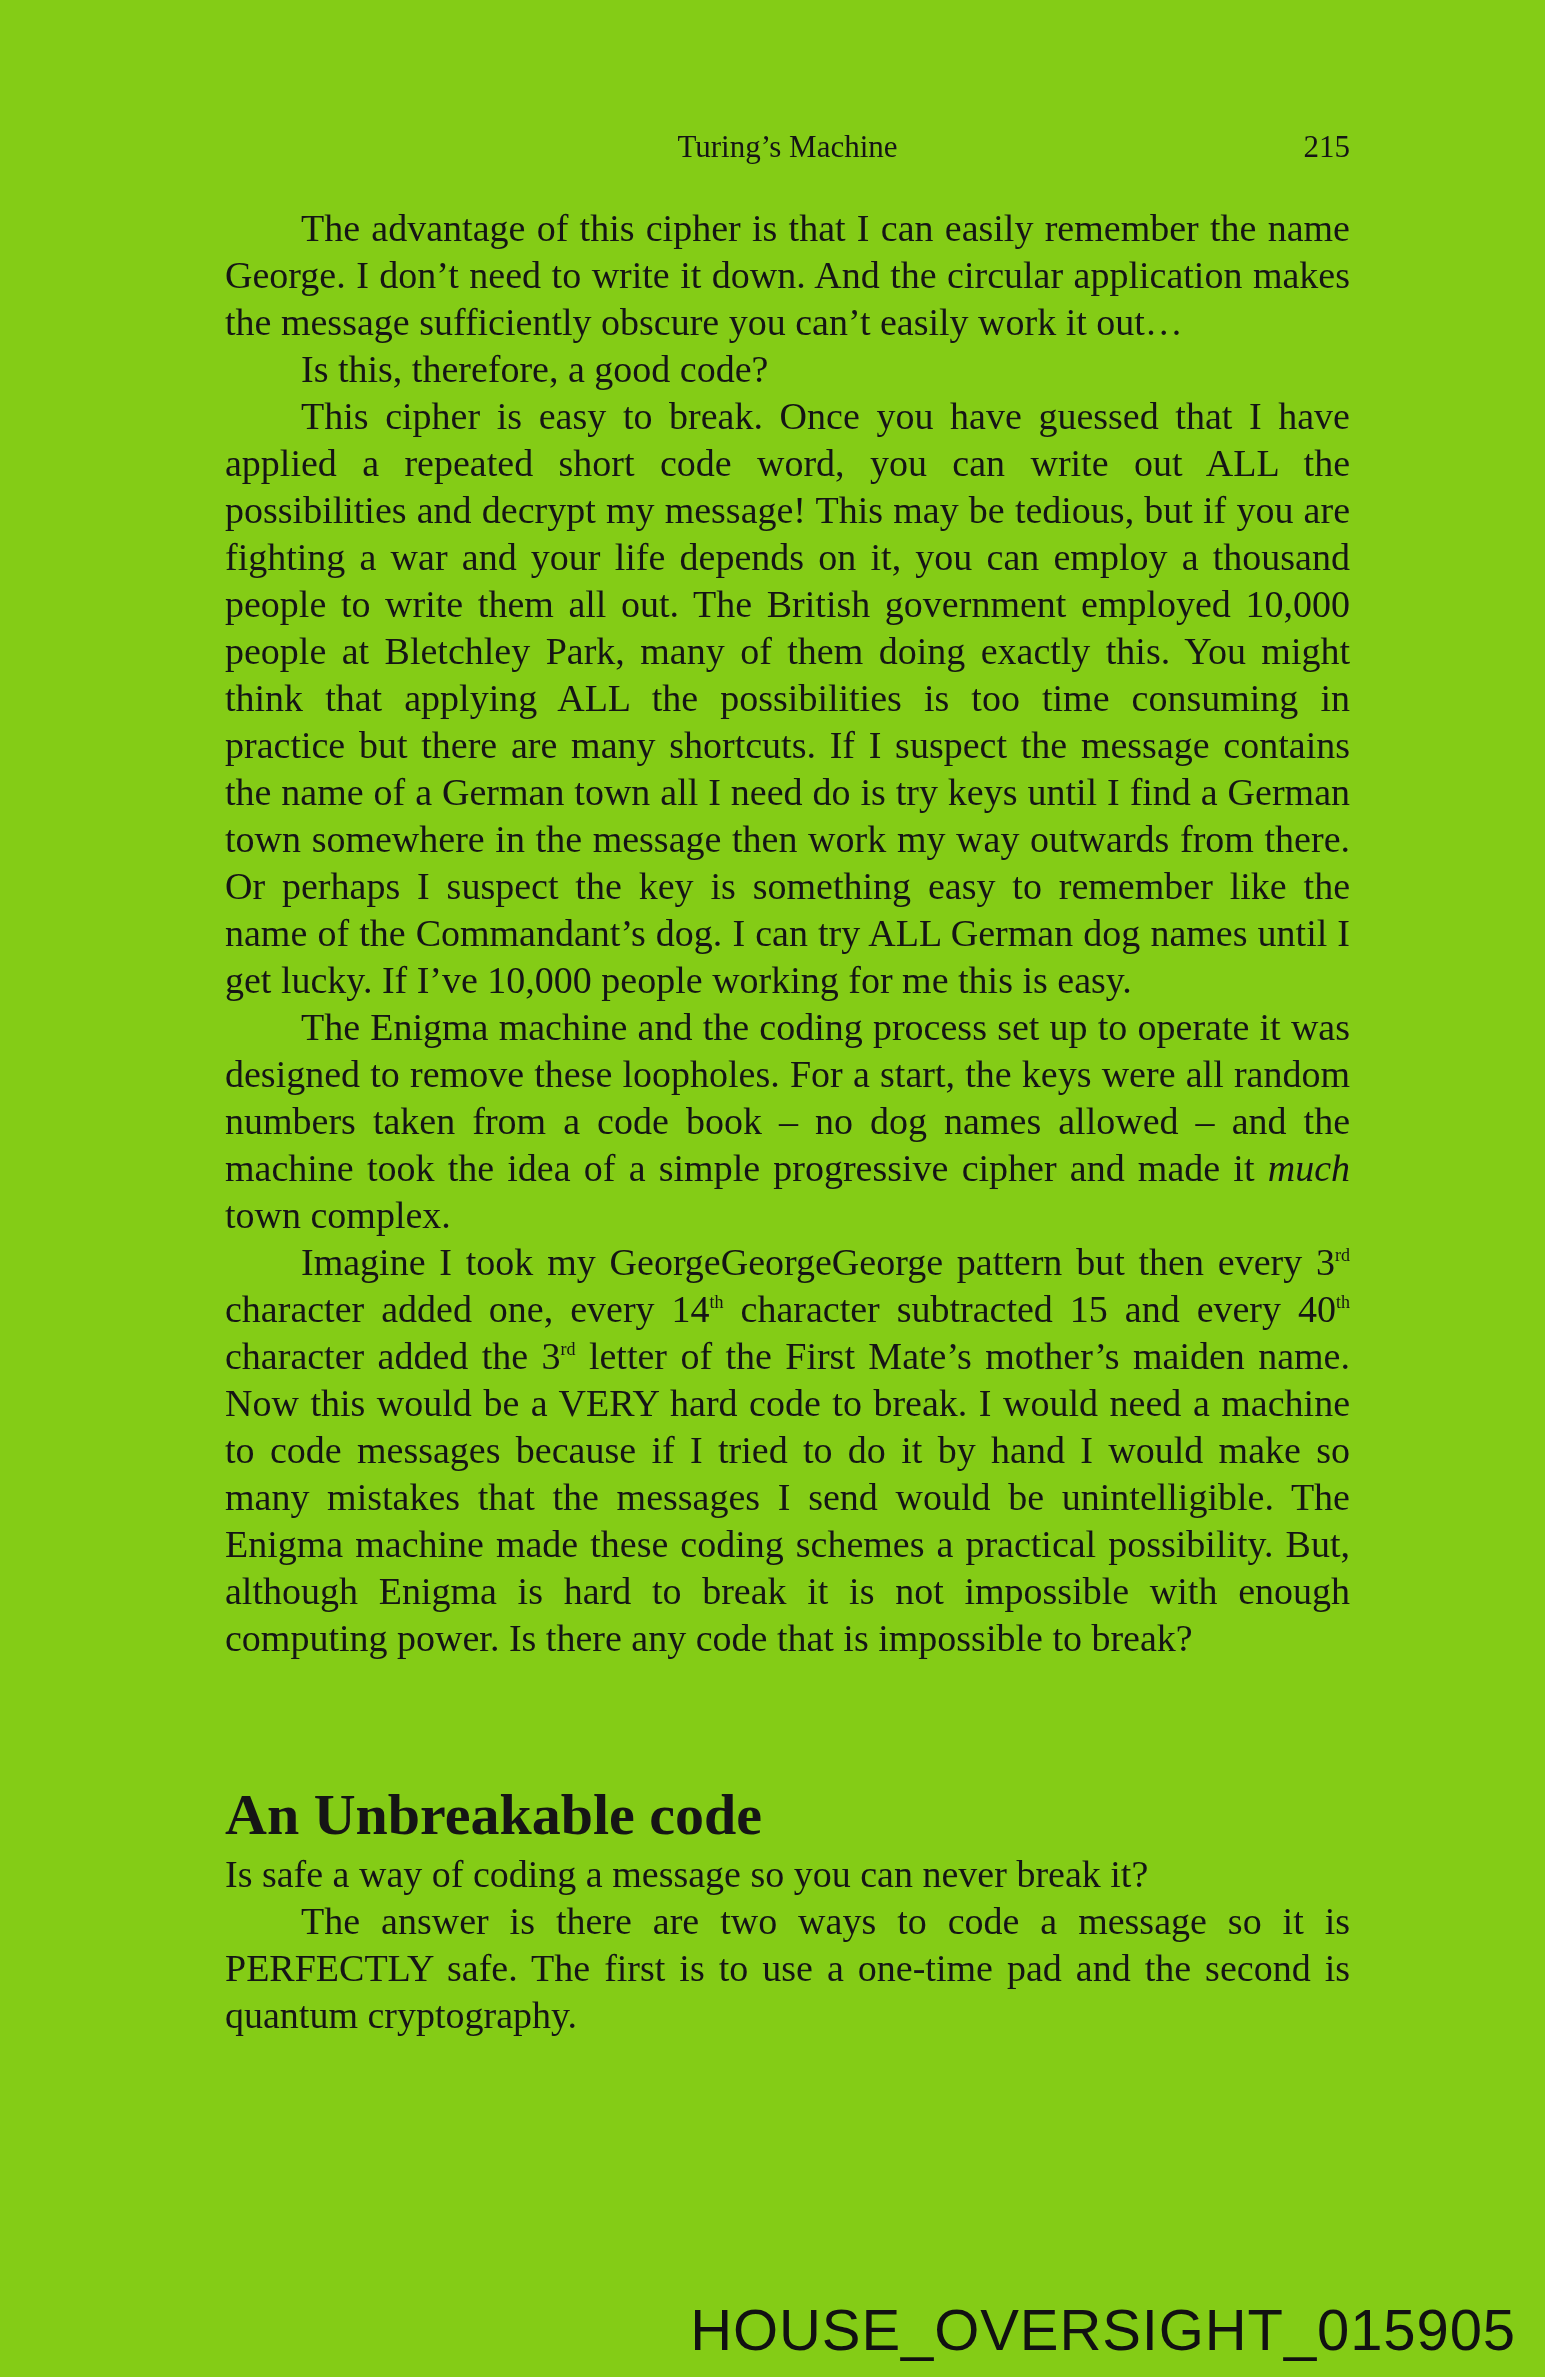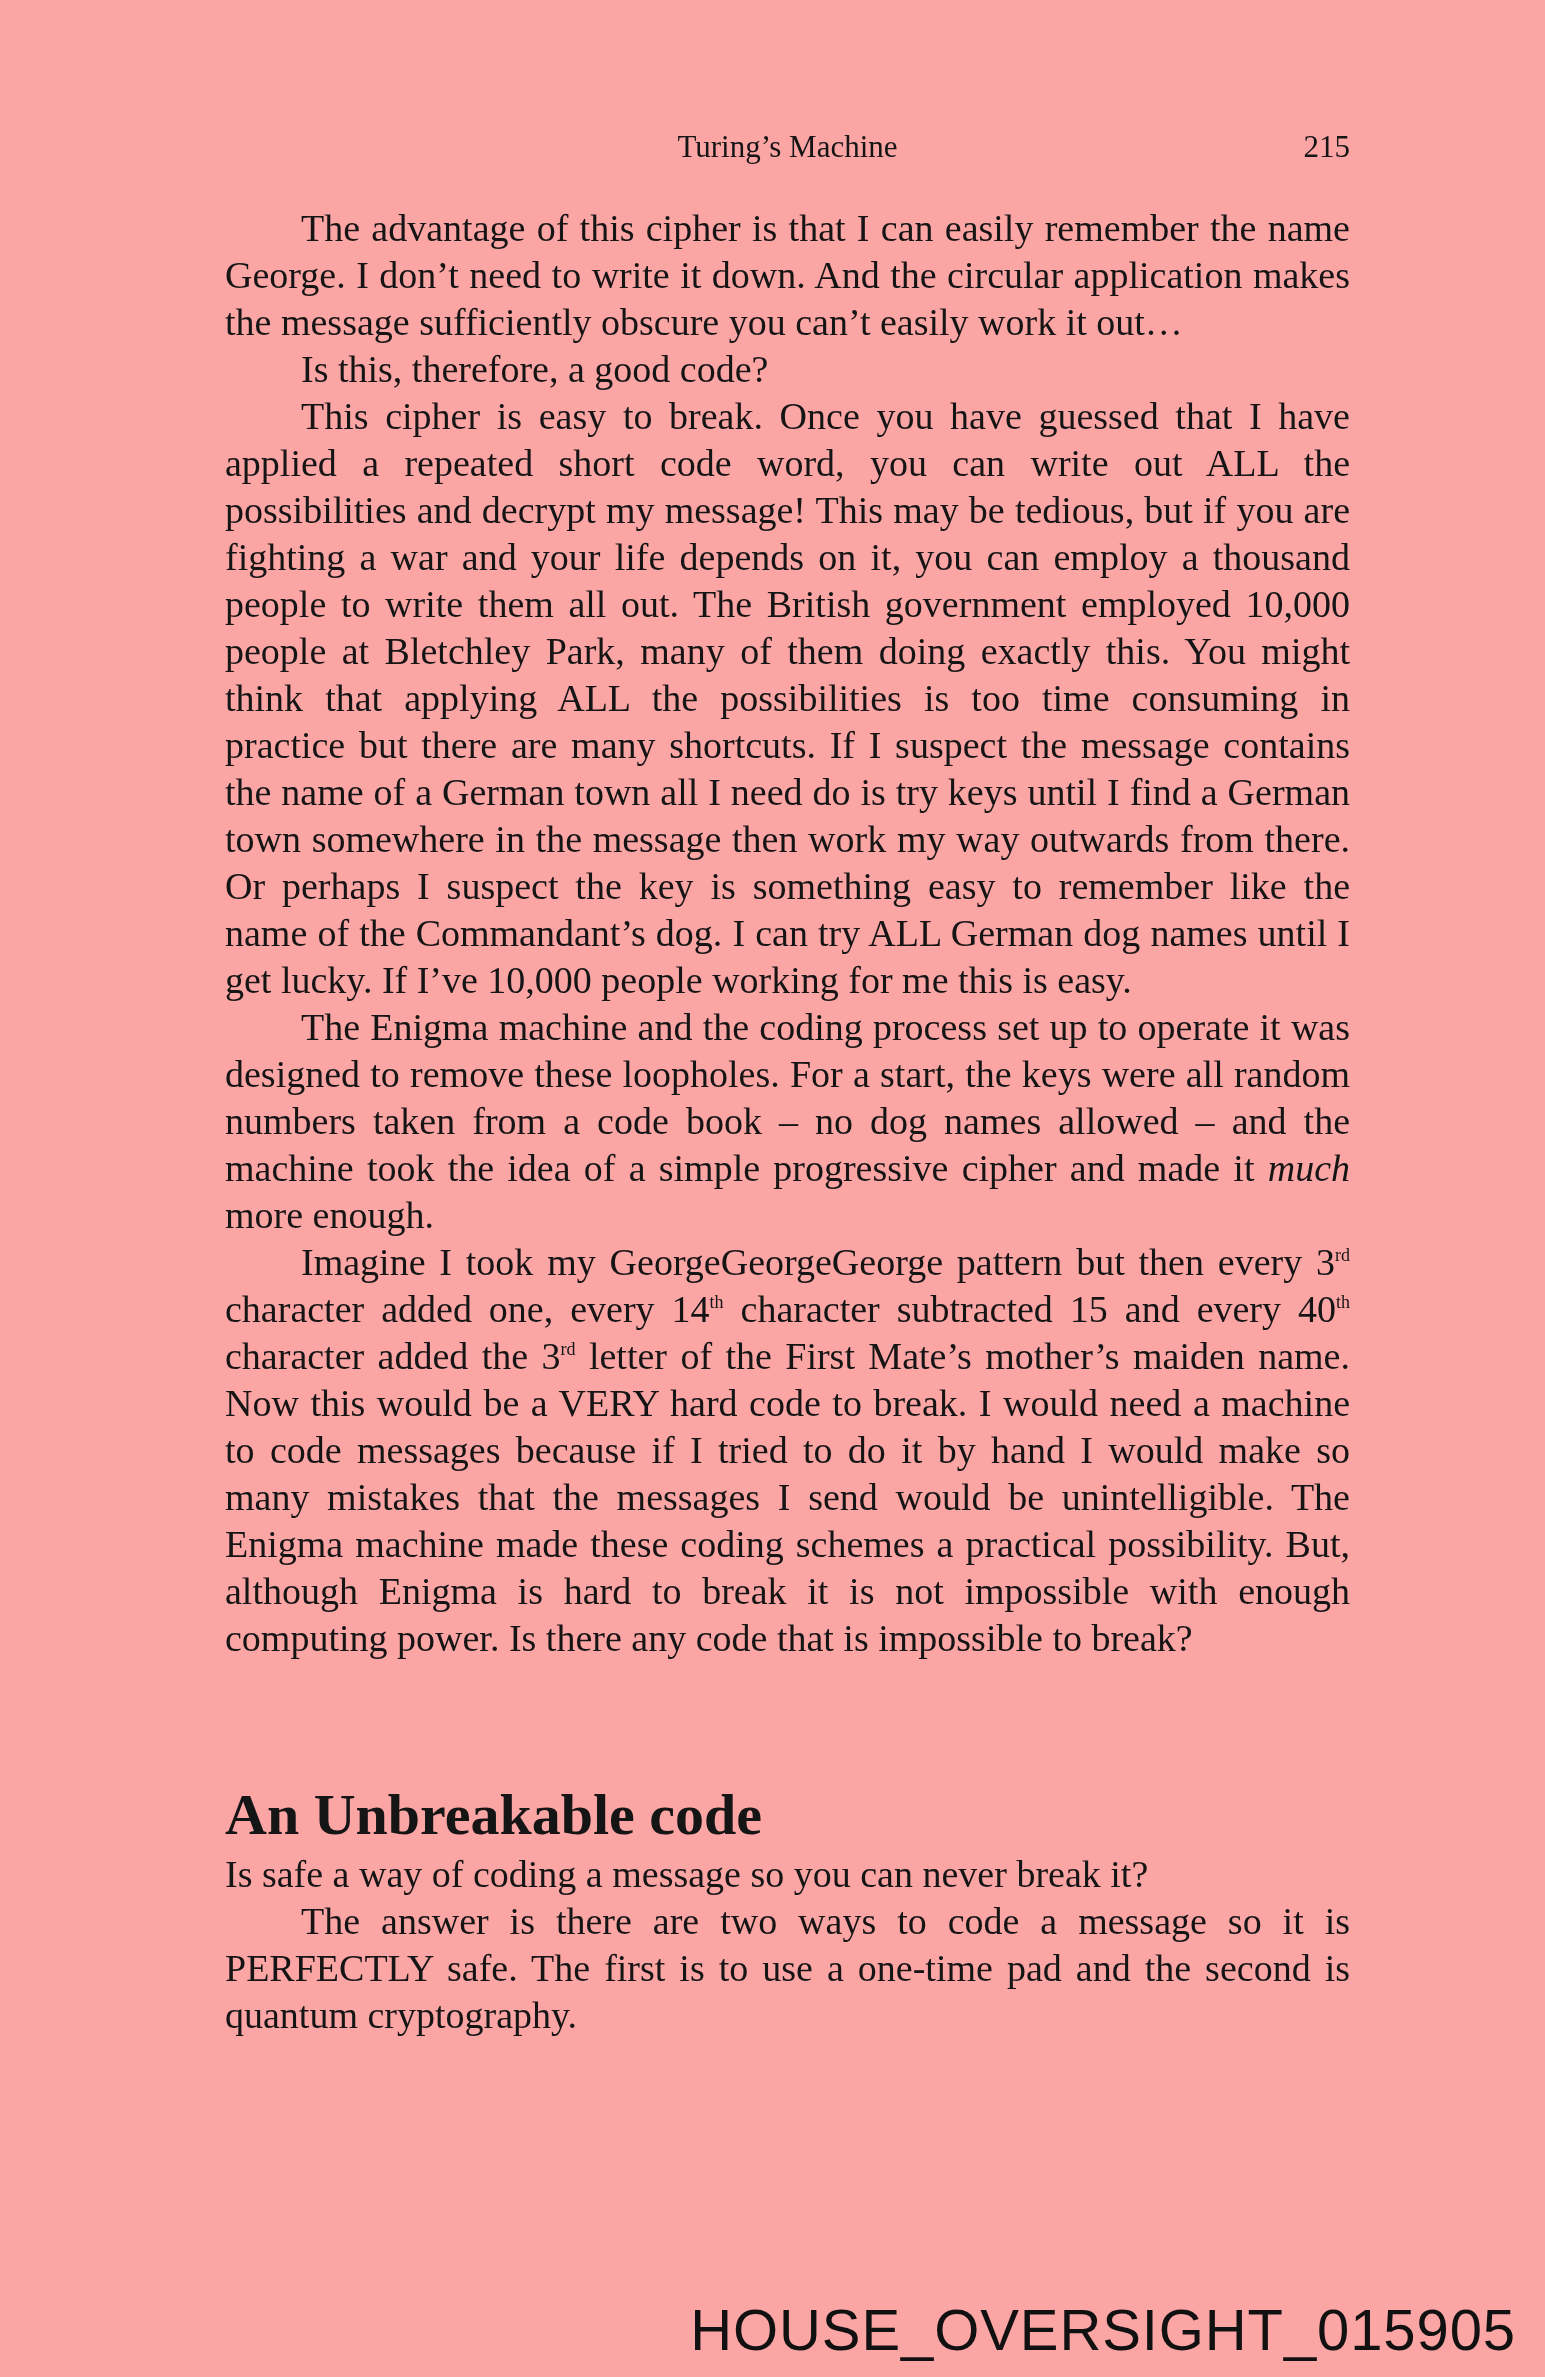--- a/index.html
+++ b/index.html
@@ -10,21 +10,21 @@
   body {
     width: 1545px;
     height: 2377px;
     position: relative;
     font-family: "Liberation Serif", "DejaVu Serif", serif;
     color: #151515;
   }
   .page {
     position: absolute;
     inset: 0;
-    background: #fca5a5;
+    background: #84cc16;
     overflow: hidden;
     padding-left: 16px;
   }
   .content {
     position: absolute;
     left: 225px;
     top: 127px;
     width: 1125px;
   }
   .running-header {
@@ -86,21 +86,21 @@
 <div class="page">
   <div class="content">
     <div class="running-header">
       <div class="rh-title">Turing’s Machine</div>
       <div class="rh-page">215</div>
     </div>
     <div class="body-text">
         <p class="body-para indent"><span>The advantage of this cipher is that I can easily remember the name George. I don’t need to write it down. And the circular application makes the message sufficiently obscure you can’t easily work it out…</span></p>
         <p class="body-para indent"><span>Is this, therefore, a good code?</span></p>
         <p class="body-para indent"><span>This cipher is easy to break. Once you have guessed that I have applied a repeated short code word, you can write out ALL the possibilities and decrypt my message! This may be tedious, but if you are fighting a war and your life depends on it, you can employ a thousand people to write them all out. The British government employed 10,000 people at Bletchley Park, many of them doing exactly this. You might think that applying ALL the possibilities is too time consuming in practice but there are many shortcuts. If I suspect the message contains the name of a German town all I need do is try keys until I find a German town somewhere in the message then work my way outwards from there. Or perhaps I suspect the key is something easy to remember like the name of the Commandant’s dog. I can try ALL German dog names until I get lucky. If I’ve 10,000 people working for me this is easy.</span></p>
-        <p class="body-para indent"><span>The Enigma machine and the coding process set up to operate it was designed to remove these loopholes. For a start, the keys were all random numbers taken from a code book – no dog names allowed – and the machine took the idea of a simple progressive cipher and made it </span><span class="it">much</span><span> more enough.</span></p>
+        <p class="body-para indent"><span>The Enigma machine and the coding process set up to operate it was designed to remove these loopholes. For a start, the keys were all random numbers taken from a code book – no dog names allowed – and the machine took the idea of a simple progressive cipher and made it </span><span class="it">much</span><span> town complex.</span></p>
         <p class="body-para indent"><span>Imagine I took my GeorgeGeorgeGeorge pattern but then every 3</span><sup class="ss">rd</sup><span> character added one, every 14</span><sup class="ss">th</sup><span> character subtracted 15 and every 40</span><sup class="ss">th</sup><span> character added the 3</span><sup class="ss">rd</sup><span> letter of the First Mate’s mother’s maiden name. Now this would be a VERY hard code to break. I would need a machine to code messages because if I tried to do it by hand I would make so many mistakes that the messages I send would be unintelligible. The Enigma machine made these coding schemes a practical possibility. But, although Enigma is hard to break it is not impossible with enough computing power. Is there any code that is impossible to break?</span></p>
         <h2 class="section">An Unbreakable code</h2>
         <p class="body-para"><span>Is safe a way of coding a message so you can never break it?</span></p>
         <p class="body-para indent"><span>The answer is there are two ways to code a message so it is PERFECTLY safe. The first is to use a one-time pad and the second is quantum cryptography.</span></p>
       </div>
   </div>
   <div class="watermark">HOUSE_OVERSIGHT_015905</div>
 </div>
 
 

